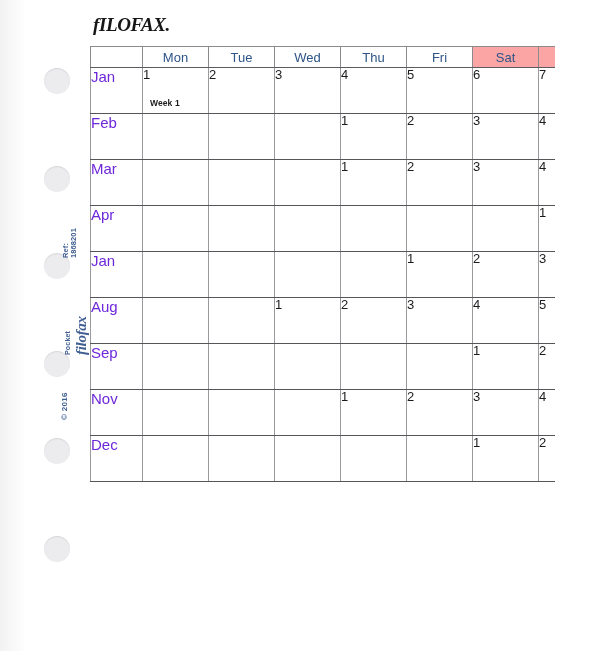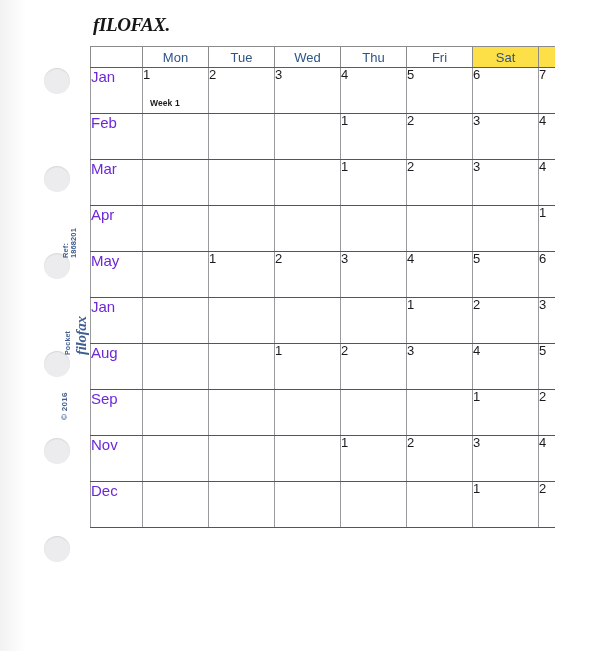--- a/index.html
+++ b/index.html
@@ -127,21 +127,21 @@
     border-top: 1px solid #8b8b8e;
     border-bottom: 1px solid #5c5c60;
     text-align: center;
     vertical-align: middle;
     font-size: 13px;
     font-weight: 400;
     color: #2d5486;
     background: #ffffff;
   }
   #planner thead th.corner { background: #ffffff; }
-  #planner thead th.weekend { background: #fde047; }
+  #planner thead th.weekend { background: #fca5a5; }
 
   
   #planner tbody tr { height: 45px; }
   #planner tbody td {
     height: 45px;
     border-top: 1px solid #555559;
     border-bottom: 1px solid #555559;
     border-left: 1px solid #9a9a9e;
     border-right: 1px solid #9a9a9e;
   }
@@ -319,44 +319,20 @@
               <span class="daynum"></span>
             </td>
             <td class="day-cell weekend">
               <span class="daynum"></span>
             </td>
             <td class="day-cell weekend lastcol">
               <span class="daynum">1</span>
             </td>
           </tr>
           <tr>
-            <td class="month-cell">May</td>
-            <td class="day-cell">
-              <span class="daynum"></span>
-            </td>
-            <td class="day-cell">
-              <span class="daynum">1</span>
-            </td>
-            <td class="day-cell">
-              <span class="daynum">2</span>
-            </td>
-            <td class="day-cell">
-              <span class="daynum">3</span>
-            </td>
-            <td class="day-cell">
-              <span class="daynum">4</span>
-            </td>
-            <td class="day-cell weekend">
-              <span class="daynum">5</span>
-            </td>
-            <td class="day-cell weekend lastcol">
-              <span class="daynum">6</span>
-            </td>
-          </tr>
-          <tr>
             <td class="month-cell">Jan</td>
             <td class="day-cell">
               <span class="daynum"></span>
             </td>
             <td class="day-cell">
               <span class="daynum"></span>
             </td>
             <td class="day-cell">
               <span class="daynum"></span>
             </td>

